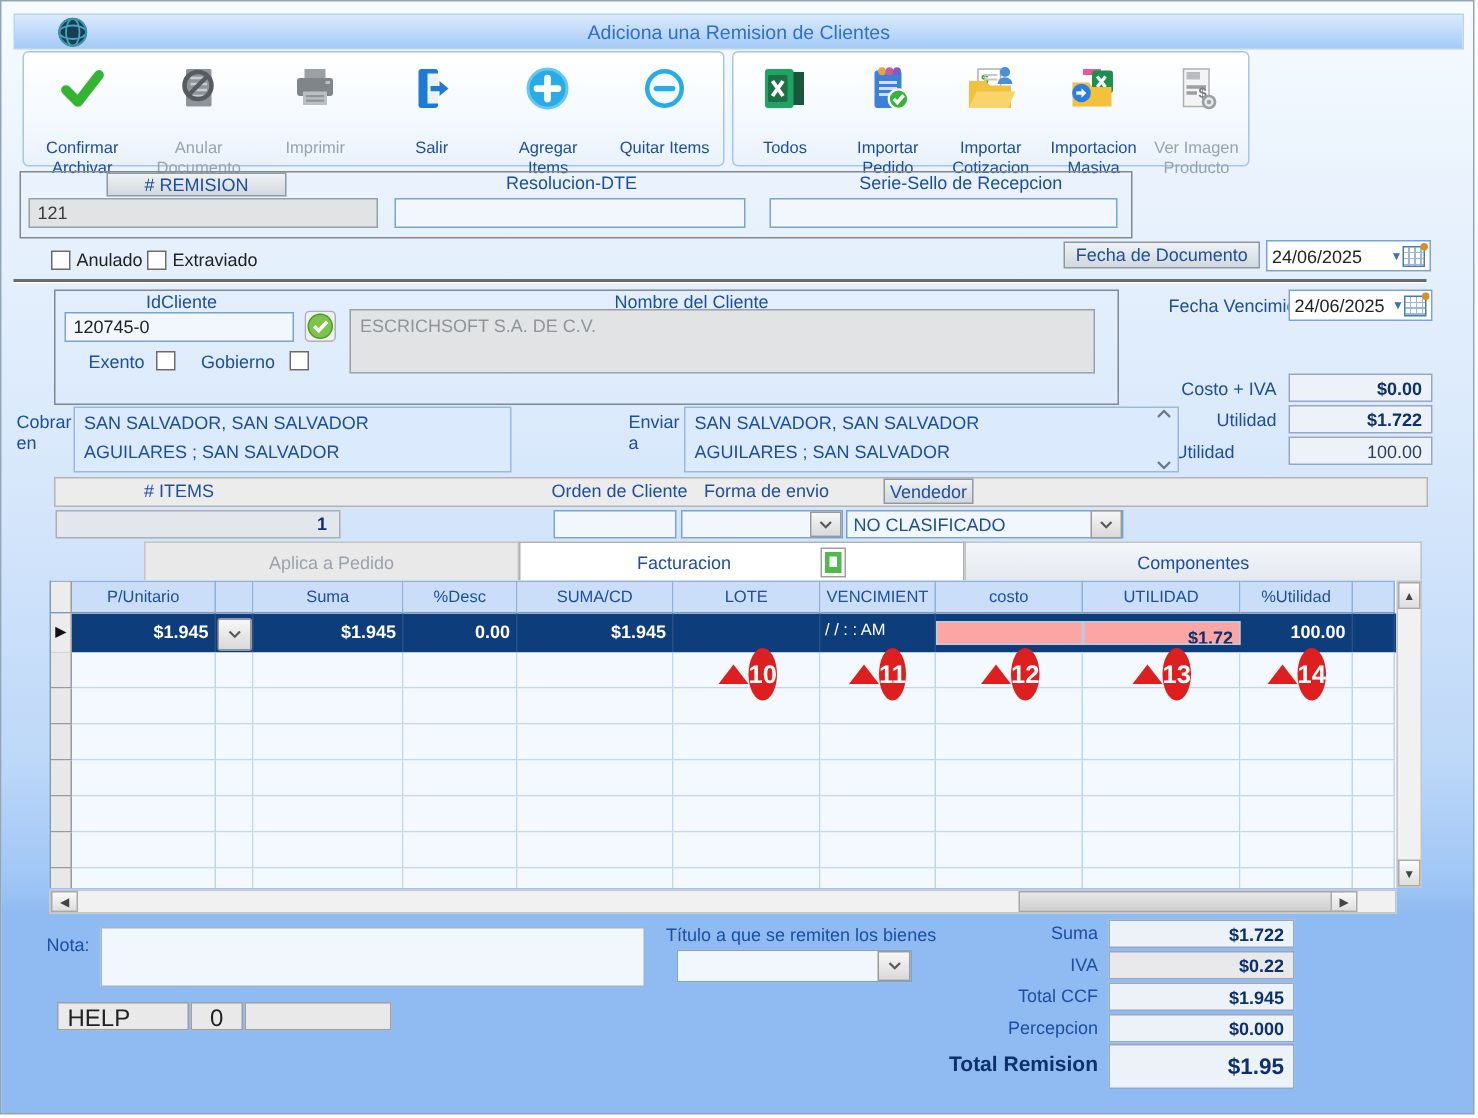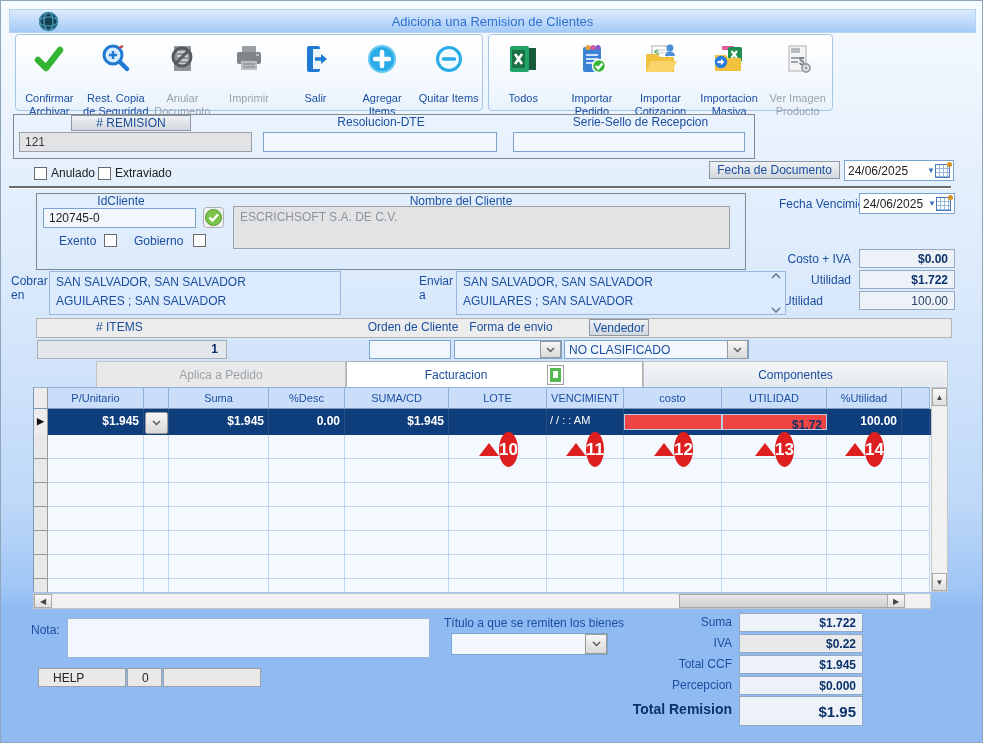--- a/index.html
+++ b/index.html
@@ -29,35 +29,35 @@
   .addr{background:#dbeafc;border:1px solid #9ab8dd;color:#1c4fa0;font-size:12px;padding:1px 6px;white-space:pre-line;line-height:1.55}
   .ddbtn{background:linear-gradient(to bottom,#f7f7f7,#d9d9d9);border:1px solid #9a9a9a;display:flex;align-items:center;justify-content:center}
   .tab{display:flex;align-items:center;justify-content:center;font-size:12px;border:1px solid #c4c4c4;border-bottom:none}
   
   .ghead,.gr1,.grow{display:flex}
   .gh{background:#cadefa;border-right:1px solid #8fb0d8;border-top:1px solid #8fb0d8;border-bottom:1px solid #7e98b8;color:#1c4fa0;font-size:11px;text-align:center;line-height:20px;box-sizing:border-box;flex:none;overflow:hidden;white-space:nowrap}
   .gh.c0{background:#ececec;border-right:1px solid #9a9a9a}
   .gr1{height:26px;background:#0e3d7c;color:#fff}
   .gr1 .gc{border-right:1px solid #2a4f85;font-size:12px;font-weight:bold;text-align:right;padding:5px 4px 0 0;box-sizing:border-box;flex:none;overflow:hidden;white-space:nowrap}
   .gr1 .c0{background:#ececec;border-right:1px solid #9a9a9a;color:#111;font-size:9px;text-align:center;padding:7px 0 0 0}
-  .gr1 .editcell{background:#ef4444;color:#0c316b;align-self:center;height:16px;line-height:20px;padding:0 4px 0 0;border:1px solid #b8cce4}
+  .gr1 .editcell{background:#fca5a5;color:#0c316b;align-self:center;height:16px;line-height:20px;padding:0 4px 0 0;border:1px solid #b8cce4}
   .grow{height:24px}
   .grow .gc{background:#f4f9ff;border-right:1px solid #bcd6f4;border-bottom:1px solid #bcd6f4;box-sizing:border-box;flex:none}
   .grow .c0{background:#e8e8e8;border-right:1px solid #9a9a9a;border-bottom:1px solid #9a9a9a}
   .c0{width:14px}.c1{width:96px}.c2{width:25px}.c3{width:100px}.c4{width:76px}.c5{width:104px}
   .c6{width:98px}.c7{width:77px}.c8{width:98px}.c9{width:105px}.c10{width:75px}.c11{width:28px}
   .sb{background:#f1f1f1;border:1px solid #c6c6c6}
   .sbtn{background:linear-gradient(#fafafa,#dedede);border:1px solid #aaa;color:#444;display:flex;align-items:center;justify-content:center;font-size:8px}
   .thumb{background:linear-gradient(#e8e8e8,#cfcfcf);border:1px solid #a8a8a8}
   
   .co{display:flex;flex-direction:row;align-items:center;width:36px}
   .co-head{width:0;height:0;border-left:10px solid transparent;border-right:10px solid transparent;border-bottom:13px solid #dd1f1f}
   .co-shaft{width:8px;height:33px;background:#dd1f1f}
   .co-circle{width:35px;height:35px;border-radius:50%;background:#dd1f1f;color:#fff;font-size:17px;font-weight:bold;display:flex;align-items:center;justify-content:center}
-  .sbar{background:#e9e9e9;border:1px solid #9aa0a6;font-size:12px;color:#222;padding:2px 14px;box-sizing:border-box}
+  .sbar{background:#e9e9e9;border:1px solid #9aa0a6;font-size:16px;color:#222;padding:2px 6px;box-sizing:border-box}
   .sep{border-top:2px solid #6b6b6b;border-bottom:1px solid #fdfdfd}
 </style>
 </head>
 <body>
 
 <div class="window">
 
   <div class="abs titlebar" style="left:8px;top:8px;width:967px;height:24px">
     <span class="abs" style="left:28px;top:1px">
       <svg width="21" height="21" viewBox="0 0 21 21">
@@ -69,29 +69,20 @@
     </span>
     <span class="title">Adiciona una Remision de Clientes</span>
   </div>
 
   <div class="abs group" style="left:14px;top:33px;width:468px;height:77px">
     <div class="tbtn">
       <span><svg width="34" height="34" viewBox="0 0 34 34">
             <path d="M6 18 L14 26 L28 8" fill="none" stroke="#33b533" stroke-width="6.5" stroke-linecap="round" stroke-linejoin="round"></path>
           </svg></span>
       <span class="cap">Confirmar Archivar</span>
-    </div>
-    <div class="tbtn">
-      <span><svg width="34" height="34" viewBox="0 0 34 34">
-            <circle cx="14" cy="13" r="9" fill="#d9ecfb" stroke="#1f7ad4" stroke-width="3"></circle>
-            <path d="M10 13h8M14 9v8" stroke="#1f7ad4" stroke-width="2.4"></path>
-            <path d="M21 20 L28 27" stroke="#1f7ad4" stroke-width="4.5" stroke-linecap="round"></path>
-            <path d="M20 6 l4 -2" stroke="#c04040" stroke-width="2"></path>
-          </svg></span>
-      <span class="cap">Rest. Copia de Seguridad</span>
     </div>
     <div class="tbtn dis">
       <span><svg width="34" height="34" viewBox="0 0 34 34">
             <rect x="9" y="4" width="17" height="25" rx="1" fill="#8f9498"></rect>
             <path d="M12 10h11M12 14h11M12 18h11M12 22h11" stroke="#c8ccd0" stroke-width="1.8"></path>
             <circle cx="17" cy="15" r="9" fill="none" stroke="#565c62" stroke-width="3"></circle>
             <path d="M11 21 L23 9" stroke="#565c62" stroke-width="3"></path>
           </svg></span>
       <span class="cap">Anular Documento</span>
     </div>

